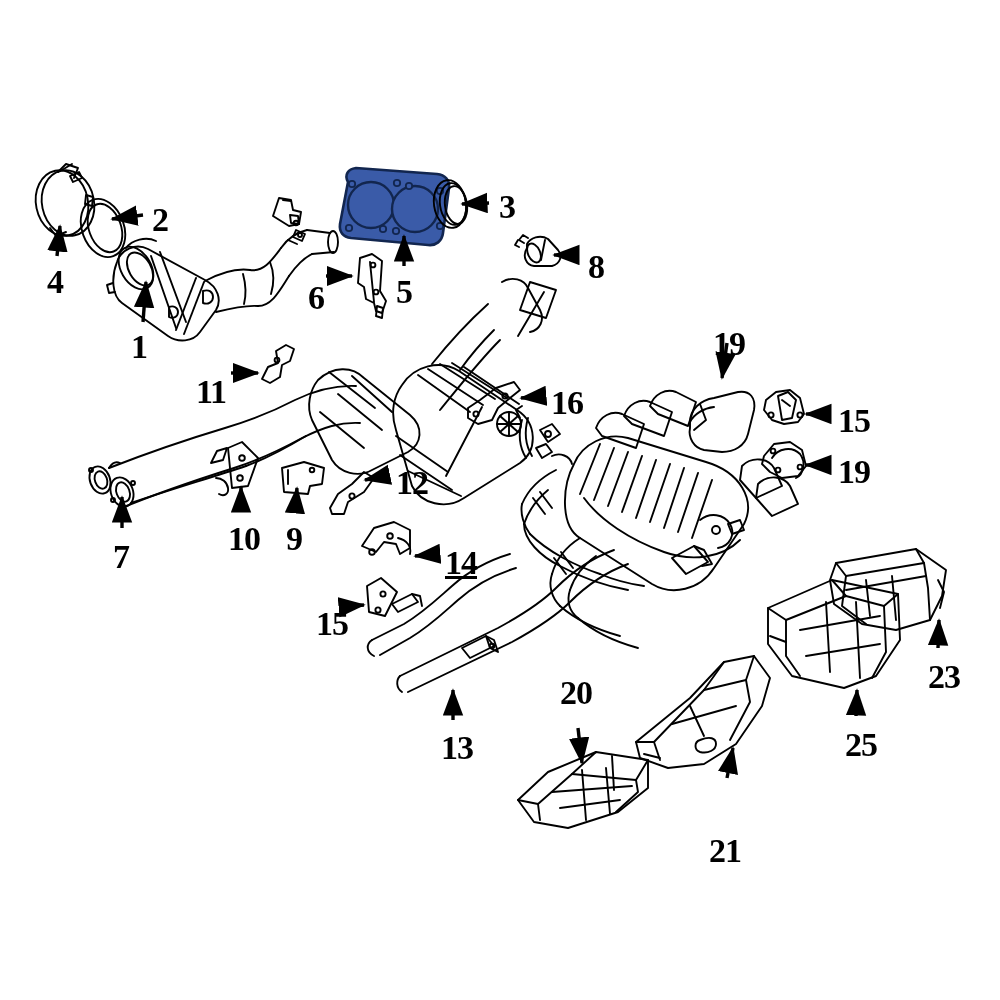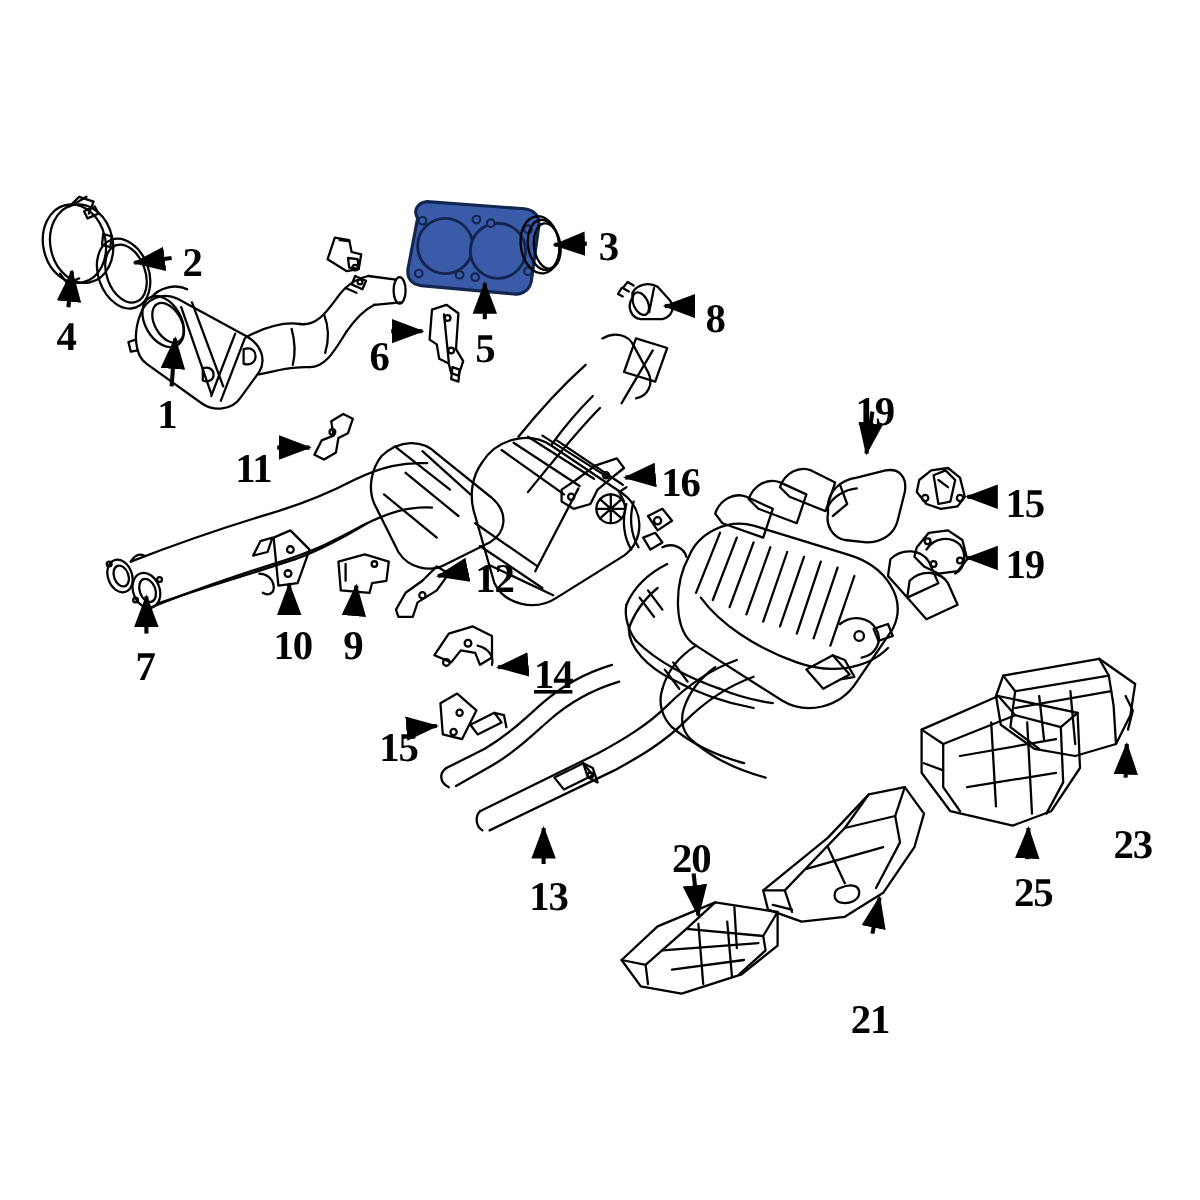--- a/index.html
+++ b/index.html
@@ -414,18 +414,18 @@
       <div class="lbl" style="left: 228px; top: 522px;">10</div>
       <div class="lbl" style="left: 196px; top: 375px; font-family: Liberation Serif, serif;">11</div>
       <div class="lbl" style="left: 396px; top: 466px;">12</div>
       <div class="lbl" style="left: 441px; top: 731px;">13</div>
       <div class="lbl" style="left: 445px; top: 546px; text-decoration: underline;">14</div>
       <div class="lbl" style="left: 316px; top: 607px;">15</div>
       <div class="lbl" style="left: 551px; top: 386px;">16</div>
       <div class="lbl" style="left: 838px; top: 404px;">15</div>
       <div class="lbl" style="left: 838px; top: 455px;">19</div>
       <div class="lbl" style="left: 713px; top: 327px;">19</div>
-      <div class="lbl" style="left: 560px; top: 700px;">20</div>
+      <div class="lbl" style="left: 560px; top: 676px;">20</div>
       <div class="lbl" style="left: 709px; top: 790px; margin-top: 44px;">21</div>
       <div class="lbl" style="left: 845px; top: 728px;">25</div>
-      <div class="lbl" style="left: 928px; top: 660px; margin-top: 28px;">23</div>
+      <div class="lbl" style="left: 928px; top: 660px;">23</div>
     </div>
 </div>
 
 </body></html>

